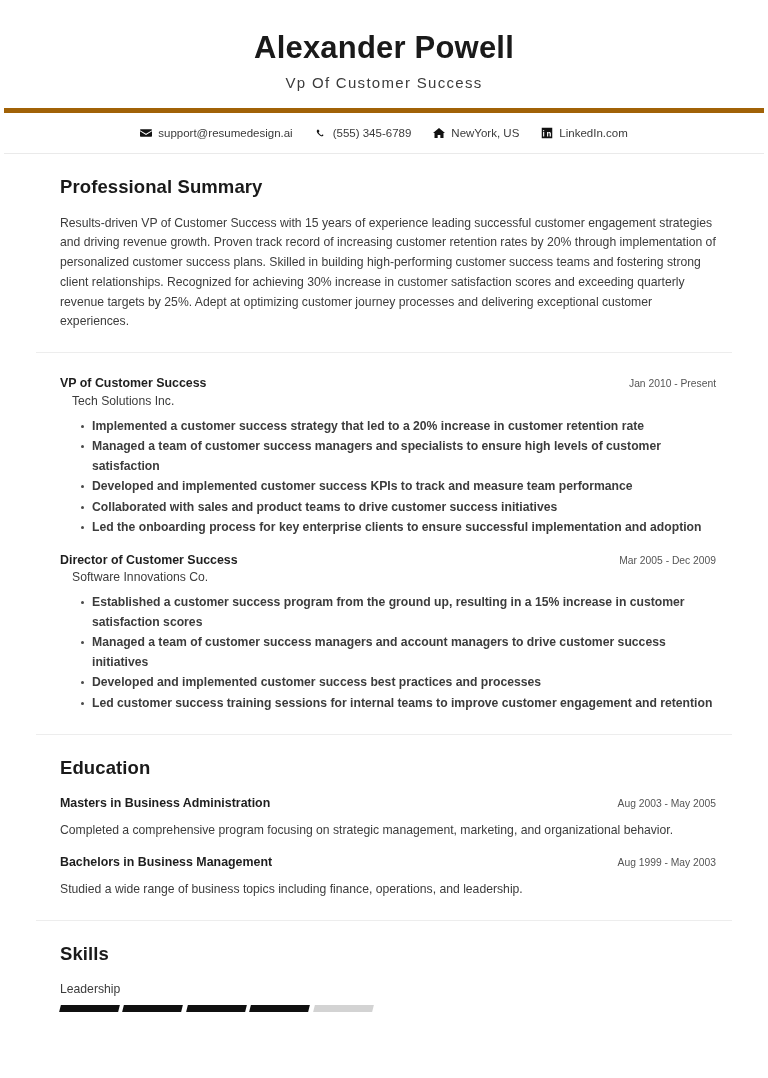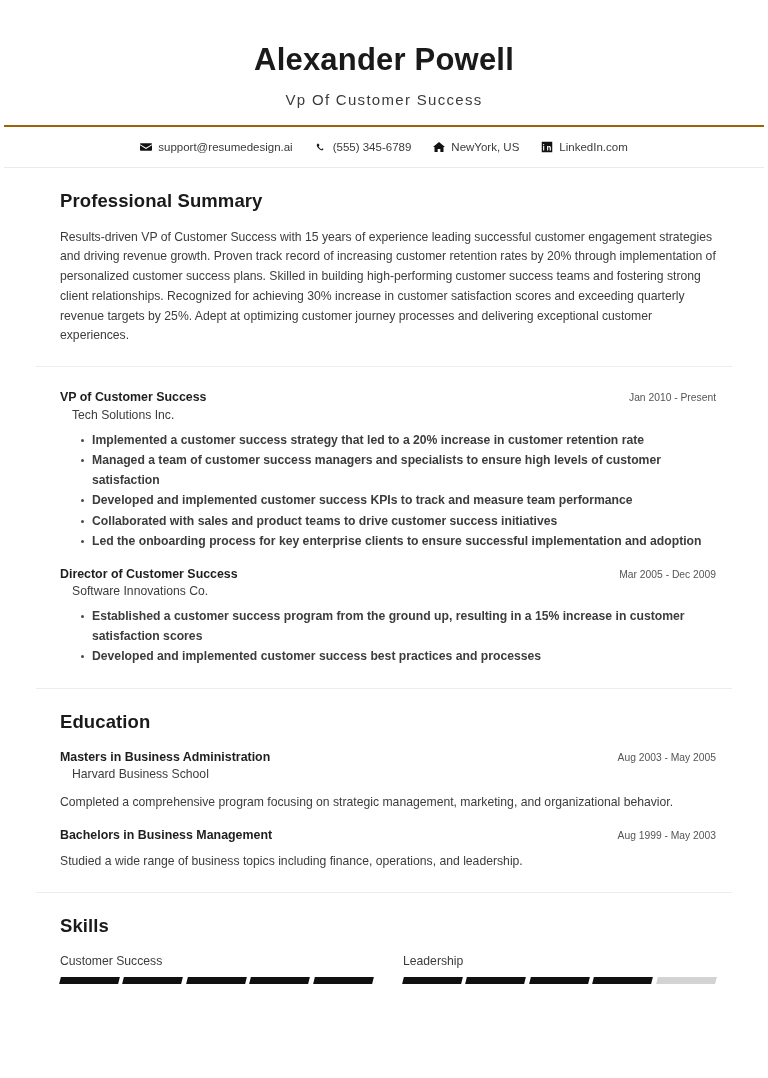--- a/index.html
+++ b/index.html
@@ -28,33 +28,33 @@
   .header {
     padding: 30px 0 16px 0;
     text-align: center;
   }
   .full-name {
     font-size: 31px;
     font-weight: bold;
     color: #1a1a1a;
     letter-spacing: 0.2px;
     line-height: 1.18;
-    margin: 12px;
+    margin: 0;
   }
   .job-subtitle {
     font-size: 15px;
     color: #3c3c3c;
     letter-spacing: 1.3px;
     margin-top: 7px;
     line-height: 1.2;
   }
 
   
   .contact-band {
-    border-top: 2px solid #a16207;
+    border-top: 5px solid #a16207;
     border-bottom: 1px solid #eaeaea;
     padding: 14px 0 14px 0;
     margin: 0 4px;
     display: flex;
     justify-content: center;
     align-items: center;
     gap: 22px;
     flex-wrap: nowrap;
   }
   .contact-item {
@@ -265,64 +265,55 @@
     </div>
 
     <div class="entry">
       <div class="entry-head">
         <div class="entry-title">Director of Customer Success</div>
         <div class="entry-date">Mar 2005 - Dec 2009</div>
       </div>
       <div class="entry-org">Software Innovations Co.</div>
       <ul class="bullets">
         <li>Established a customer success program from the ground up, resulting in a 15% increase in customer satisfaction scores</li>
+        <li>Managed a team of customer success managers and account managers to drive customer success initiatives</li>
         <li>Developed and implemented customer success best practices and processes</li>
+        <li>Led customer success training sessions for internal teams to improve customer engagement and retention</li>
       </ul>
     </div>
   </div>
 
   <div class="divider"></div>
 
   <div class="section">
     <div class="section-title">Education</div>
 
     <div class="entry">
       <div class="entry-head">
         <div class="entry-title">Masters in Business Administration</div>
         <div class="entry-date">Aug 2003 - May 2005</div>
       </div>
-      <div class="entry-org">Harvard Business School</div>
       <div class="entry-desc">Completed a comprehensive program focusing on strategic management, marketing, and organizational behavior.</div>
     </div>
 
     <div class="entry">
       <div class="entry-head">
         <div class="entry-title">Bachelors in Business Management</div>
         <div class="entry-date">Aug 1999 - May 2003</div>
       </div>
       <div class="entry-desc">Studied a wide range of business topics including finance, operations, and leadership.</div>
     </div>
   </div>
 
   <div class="divider"></div>
 
   <div class="section">
     <div class="section-title">Skills</div>
     <div class="skills-grid">
 
-      <div class="skill">
-        <div class="skill-name">Customer Success</div>
-        <div class="skill-bar">
-            <div class="seg on"></div>
-            <div class="seg on"></div>
-            <div class="seg on"></div>
-            <div class="seg on"></div>
-            <div class="seg on"></div>
-          </div>
-      </div>
 
       <div class="skill">
         <div class="skill-name">Leadership</div>
         <div class="skill-bar">
             <div class="seg on"></div>
             <div class="seg on"></div>
             <div class="seg on"></div>
             <div class="seg on"></div>
             <div class="seg"></div>
           </div>

